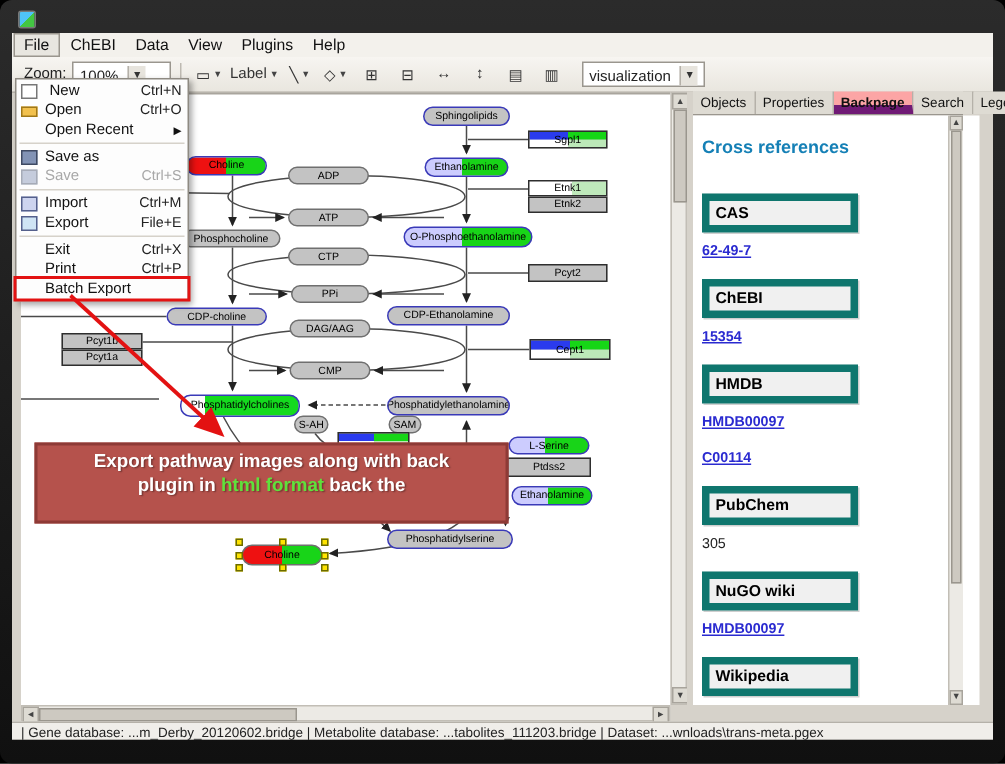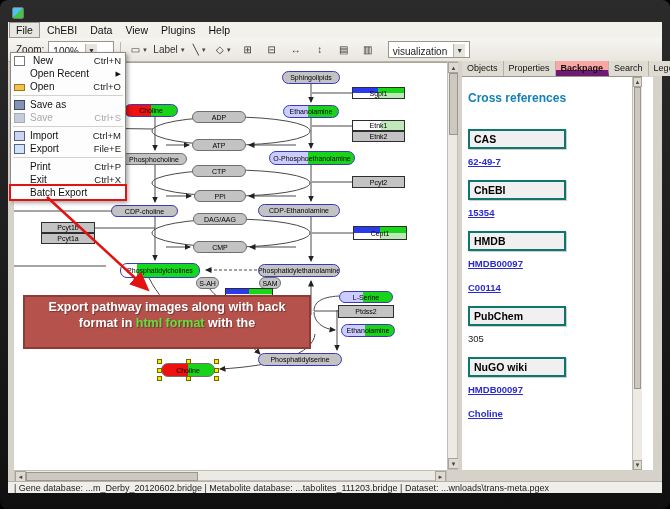--- a/index.html
+++ b/index.html
@@ -27,38 +27,38 @@
   .st-redgreen{background:linear-gradient(90deg,#ee1111 50%,#18d418 50%);}
   .st-lavgreen{background:linear-gradient(90deg,#ccccfe 45%,#18d418 45%);}
   .st-whitegreen{background:linear-gradient(90deg,#fbfbfb 20%,#14da1e 20%);}
   .gene{border:1px solid #2e2e2e;background:#c3c3c3;}
   .gene.st-whitegreen{background:linear-gradient(90deg,#ffffff 55%,#bfe9bb 55%);}
   .gene.st-quad{background-image:linear-gradient(90deg,#2a3bee 50%,#16d616 50%),linear-gradient(90deg,#ffffff 50%,#bce8b8 50%);background-size:100% 50%;background-position:top,bottom;background-repeat:no-repeat;}
   .handle{position:absolute;width:5px;height:5px;background:#ffe400;border:1px solid #6b6b00;box-sizing:border-box;z-index:7;}
   #edges{position:absolute;left:0;top:0;z-index:1;}
   .node{z-index:2;}
   
-  .callout{position:absolute;left:9px;top:232px;width:288px;height:54px;background:#b5524c;border:2px solid #8e3a36;box-sizing:border-box;color:#fff;font-weight:bold;font-size:12.5px;text-align:center;line-height:1.28;z-index:6;padding-top:2px;text-shadow:1px 1px 1px rgba(0,0,0,.35);}
+  .callout{position:absolute;left:9px;top:232px;width:316px;height:54px;background:#b5524c;border:2px solid #8e3a36;box-sizing:border-box;color:#fff;font-weight:bold;font-size:12.5px;text-align:center;line-height:1.28;z-index:6;padding-top:2px;text-shadow:1px 1px 1px rgba(0,0,0,.35);}
   .callout .hl{color:#5fe13b;}
   
   .vscroll{position:absolute;left:447px;top:61px;width:11px;height:409px;background:#eceae5;border:1px solid #c2beb6;box-sizing:border-box;}
   .hscroll{position:absolute;left:14px;top:470px;width:433px;height:11px;background:#eceae5;border:1px solid #c2beb6;box-sizing:border-box;}
   .sbtn{position:absolute;background:#dedbd3;border:1px solid #a8a49c;color:#444;font-size:6px;display:flex;align-items:center;justify-content:center;}
   .sthumb{position:absolute;background:#cdc9c1;border:1px solid #9a968e;}
   .splitter{position:absolute;left:458px;top:61px;width:4px;height:409px;background:#d6d2ca;}
   
   .panel{position:absolute;left:462px;top:61px;width:180px;height:409px;background:#f0eeea;}
   .tabs{display:flex;height:15px;border-bottom:1px solid #9a968e;background:#dedbd3;font-size:9px;color:#111;}
   .tab{padding:2px 5px;border-right:1px solid #b5b1a9;background:#dedbd3;}
   .tab.active{background:#fca5a5;font-weight:bold;border-bottom:6px solid #701a75;}
   .pcontent{position:absolute;left:0;top:16px;width:191px;height:393px;background:#fff;overflow:hidden;padding:14px 0 0 6px;box-sizing:border-box;}
   .pscroll{position:absolute;right:0;top:16px;width:9px;height:393px;background:#eceae5;border-left:1px solid #c2beb6;}
   .xref-h{color:#1580b6;font-weight:bold;font-size:12px;margin:0 0 24px 0;}
   .sect{margin-bottom:13px;}
-  .sect .shead{width:86px;border:2px solid #0f766e;background:#f0f0f0;font-weight:bold;font-size:10.5px;padding:2px 4px;box-sizing:content-box;margin-bottom:7px;box-shadow:1px 1px 0 #cfcfcf;}
+  .sect .shead{width:86px;border:5px solid #0f766e;background:#f0f0f0;font-weight:bold;font-size:10.5px;padding:2px 4px;box-sizing:content-box;margin-bottom:7px;box-shadow:1px 1px 0 #cfcfcf;}
   .sect .sval{font-size:9.5px;font-weight:bold;color:#2a2ad0;text-decoration:underline;}
   .sect .sval.plain{color:#222;text-decoration:none;font-weight:normal;}
   
   .statusbar{position:absolute;left:8px;top:481px;width:654px;height:12px;background:#f0eeea;border-top:1px solid #b5b1a9;font-size:9px;color:#222;display:flex;align-items:center;padding-left:6px;box-sizing:border-box;}
   
   .filemenu{position:absolute;left:10px;top:52px;width:114px;background:#fdfdfd;border:1px solid #8e8a82;box-shadow:2px 2px 4px rgba(0,0,0,.35);z-index:20;padding:1px 0;}
   .fmi{display:flex;align-items:center;height:13px;font-size:10px;color:#111;padding:0 4px 0 3px;position:relative;}
   .fmi .lab{flex:0 0 auto;}
   .fmi .sc{margin-left:auto;font-size:9.5px;color:#222;text-align:center;}
   .fmi.disabled .lab,.fmi.disabled .sc{color:#a8a8a8;}
@@ -182,21 +182,21 @@
         <path d="M324,248 L300,248" fill="none" stroke="#4a4a4a" stroke-width="1"></path>
         <path d="M300,249 C300,259 309,266 321,267" marker-end="url(#ah)" fill="none" stroke="#4a4a4a" stroke-width="1"></path>
         <path d="M196,226 C201,233 207,236 213,238" fill="none" stroke="#4a4a4a" stroke-width="1"></path>
         <path d="M255,226 C250,233 244,236 238,238" fill="none" stroke="#4a4a4a" stroke-width="1"></path>
         <path d="M135,215 C152,248 175,258 200,266" fill="none" stroke="#4a4a4a" stroke-width="1"></path>
         <path d="M301,271 C299,291 262,303 206,306" marker-end="url(#ah)" fill="none" stroke="#4a4a4a" stroke-width="1"></path>
         <path d="M233,279 C239,285 243,288 246,291" marker-end="url(#ah)" fill="none" stroke="#4a4a4a" stroke-width="1"></path>
       </svg>
     <div class="callout">
       <div><span>Export pathway images along with back</span></div>
-      <div><span>format in </span><span class="hl">html format</span><span> with the</span></div>
+      <div><span>plugin in </span><span class="hl">html format</span><span> back the</span></div>
     </div>
   <div class="node pill st-gray blue" style="left: 268px; top: 8px; width: 58px; height: 13px;">Sphingolipids</div>
       <div class="node gene st-quad" style="left: 338px; top: 24px; width: 53px; height: 12px;">Sgpl1</div>
       <div class="node pill st-redgreen blue" style="left: 110px; top: 41px; width: 54px; height: 13px;">Choline</div>
       <div class="node pill st-lavgreen blue" style="left: 269px; top: 42px; width: 56px; height: 13px;">Ethanolamine</div>
       <div class="node pill st-gray" style="left: 178px; top: 48px; width: 54px; height: 12px;">ADP</div>
       <div class="node gene st-whitegreen" style="left: 338px; top: 57px; width: 53px; height: 11px;">Etnk1</div>
       <div class="node gene st-gray" style="left: 338px; top: 68px; width: 53px; height: 11px;">Etnk2</div>
       <div class="node pill st-gray" style="left: 178px; top: 76px; width: 54px; height: 12px;">ATP</div>
       <div class="node pill st-gray" style="left: 107px; top: 90px; width: 66px; height: 12px;">Phosphocholine</div>
@@ -272,20 +272,21 @@
           </div>
           <div class="sect">
             <div class="shead">PubChem</div>
             <div class="sval plain">305</div>
           </div>
           <div class="sect">
             <div class="shead">NuGO wiki</div>
             <div class="sval">HMDB00097</div>
           </div>
           <div class="sect">
+            <div class="shead">Wikipedia</div>
             <div class="sval">Choline</div>
           </div>
         </div>
 
     </div>
     <div class="pscroll">
       <span class="sbtn" style="left:0;top:0;width:7px;height:8px">▲</span>
       <span class="sbtn" style="left:0;bottom:0;width:7px;height:8px">▼</span>
       <span class="sthumb" style="left:1px;top:10px;width:5px;height:300px"></span>
     </div>
@@ -295,28 +296,28 @@
     <span>| Gene database: ...m_Derby_20120602.bridge | Metabolite database: ...tabolites_111203.bridge | Dataset: ...wnloads\trans-meta.pgex</span>
   </div>
 
   <div class="filemenu" id="filemenu">
       <div class="fmi">
         <span class="mi new-icon"></span>
         <span class="lab">New</span>
         <span class="sc">Ctrl+N</span>
       </div>
       <div class="fmi">
+        <span class="mi open-icon"></span>
+        <span class="lab">Open</span>
+        <span class="sc">Ctrl+O</span>
+      </div>
+      <div class="fmi">
         <span class="mi no-icon"></span>
         <span class="lab">Open Recent</span>
         <span class="sub">▶</span>
-      </div>
-      <div class="fmi">
-        <span class="mi open-icon"></span>
-        <span class="lab">Open</span>
-        <span class="sc">Ctrl+O</span>
       </div>
       <div class="fsep"></div>
       <div class="fmi">
         <span class="mi saveas-icon"></span>
         <span class="lab">Save as</span>
       </div>
       <div class="fmi disabled">
         <span class="mi save-icon"></span>
         <span class="lab">Save</span>
         <span class="sc">Ctrl+S</span>
@@ -328,27 +329,27 @@
         <span class="sc">Ctrl+M</span>
       </div>
       <div class="fmi">
         <span class="mi export-icon"></span>
         <span class="lab">Export</span>
         <span class="sc">File+E</span>
       </div>
       <div class="fsep"></div>
       <div class="fmi">
         <span class="mi no-icon"></span>
+        <span class="lab">Exit</span>
+        <span class="sc">Ctrl+X</span>
+      </div>
+      <div class="fmi">
+        <span class="mi no-icon"></span>
         <span class="lab">Print</span>
         <span class="sc">Ctrl+P</span>
-      </div>
-      <div class="fmi">
-        <span class="mi no-icon"></span>
-        <span class="lab">Exit</span>
-        <span class="sc">Ctrl+X</span>
       </div>
       <div class="fmi hot">
         <span class="mi no-icon"></span>
         <span class="lab">Batch Export</span>
       </div>
     </div>
 
   <svg id="redarrow" width="670" height="509">
     <defs>
       <marker id="ahr" markerWidth="9" markerHeight="9" refX="6" refY="3.5" orient="auto">

